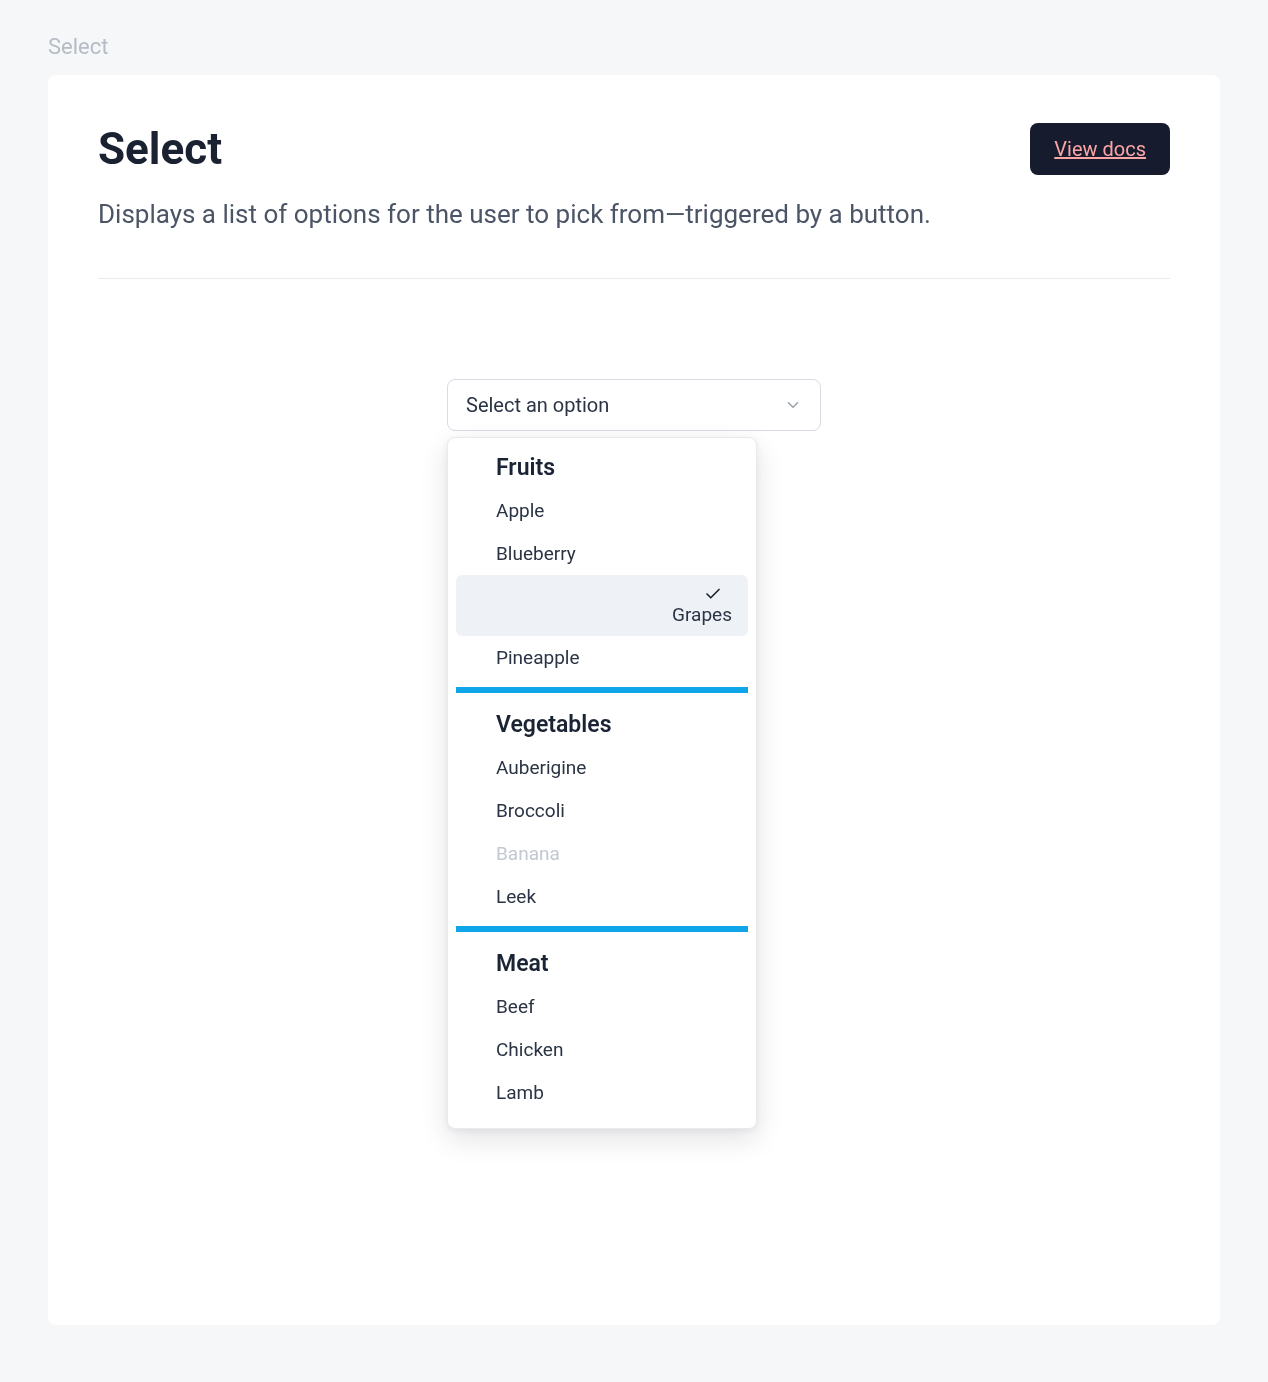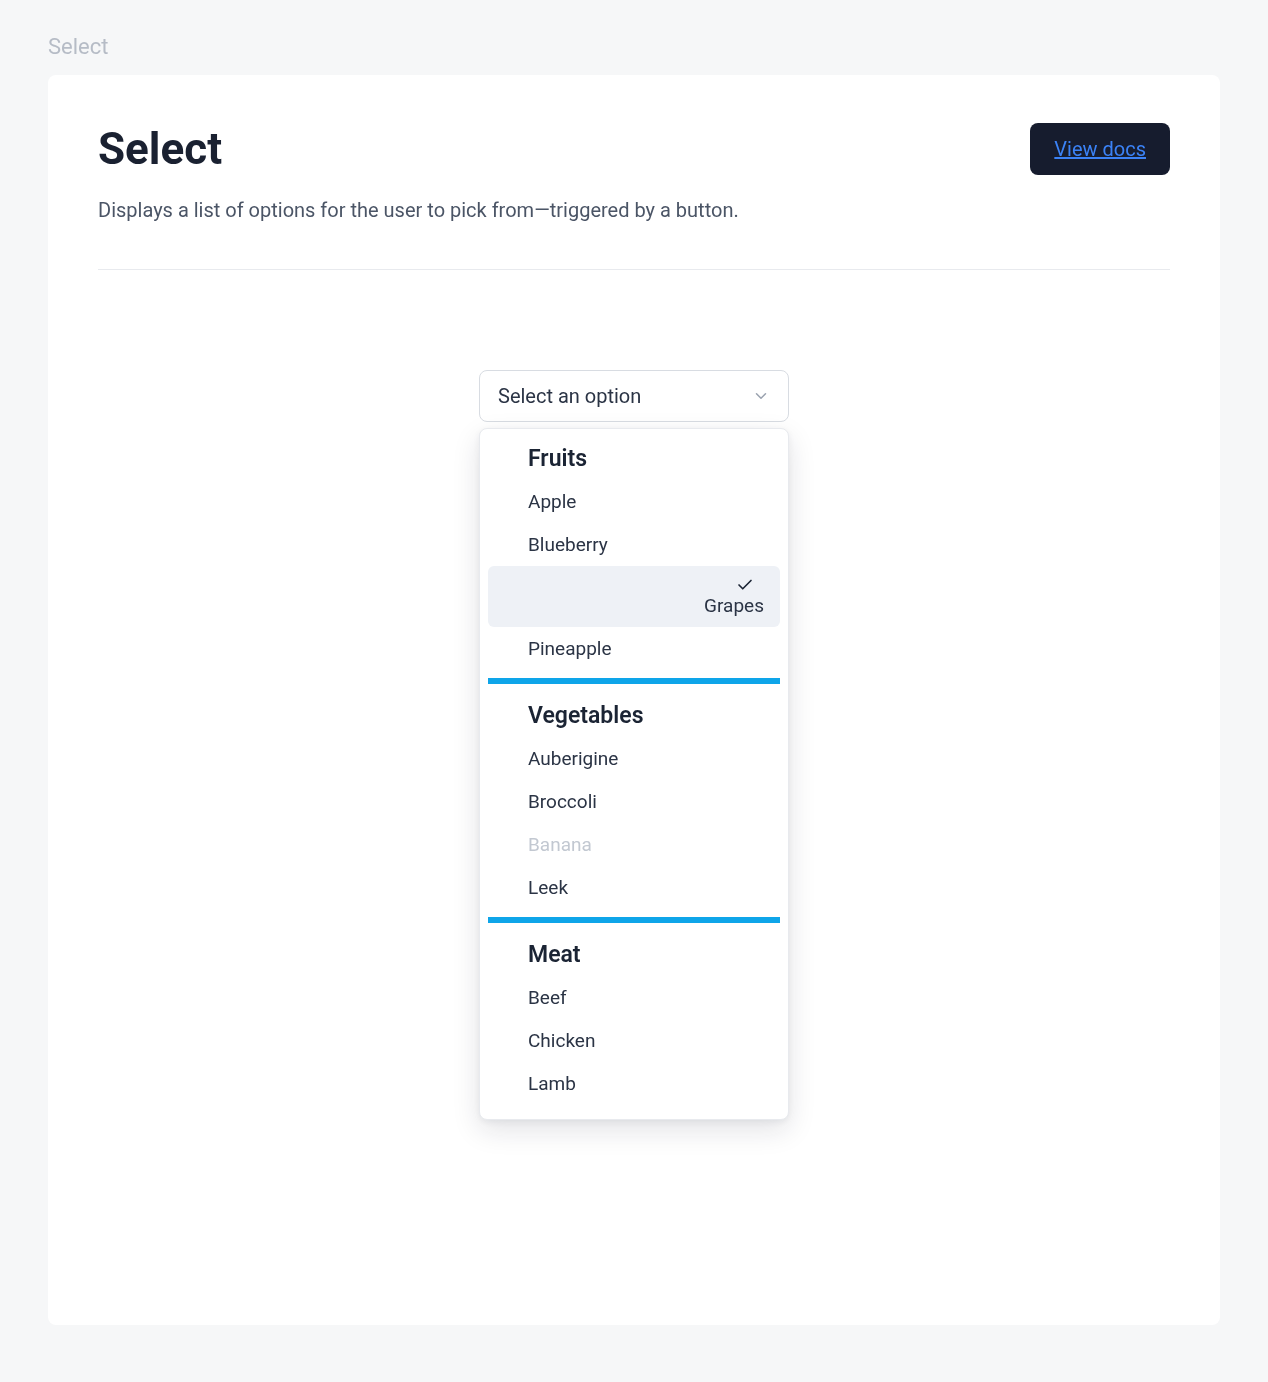--- a/index.html
+++ b/index.html
@@ -32,53 +32,53 @@
       align-items: flex-start;
       margin-bottom: 20px;
     }
     .title {
       font-size: 44px;
       font-weight: 700;
       color: #1a2131;
     }
     .view-docs-btn {
       background: #161c2e;
-      color: #3b82f6;
+      color: #fca5a5;
       border: none;
       border-radius: 8px;
       padding: 14px 24px;
       font-size: 20px;
       text-decoration: underline;
       cursor: pointer;
       font-family: inherit;
     }
     .description {
       color: #4b5566;
-      font-size: 20px;
+      font-size: 26px;
       line-height: 1.5;
       max-width: 880px;
       margin-bottom: 44px;
     }
     .divider {
       border: none;
       border-top: 1px solid #e8eaee;
       margin-bottom: 100px;
     }
     .demo-area {
       display: flex;
       justify-content: center;
     }
     .select-wrapper {
       position: relative;
     }
     .select-trigger {
       display: flex;
       align-items: center;
       justify-content: space-between;
-      width: 310px;
+      width: 374px;
       padding: 13px 18px;
       background: #ffffff;
       border: 1px solid #d8dce2;
       border-radius: 8px;
       font-size: 20px;
       color: #2b3445;
       cursor: pointer;
       font-family: inherit;
     }
     .chevron {

